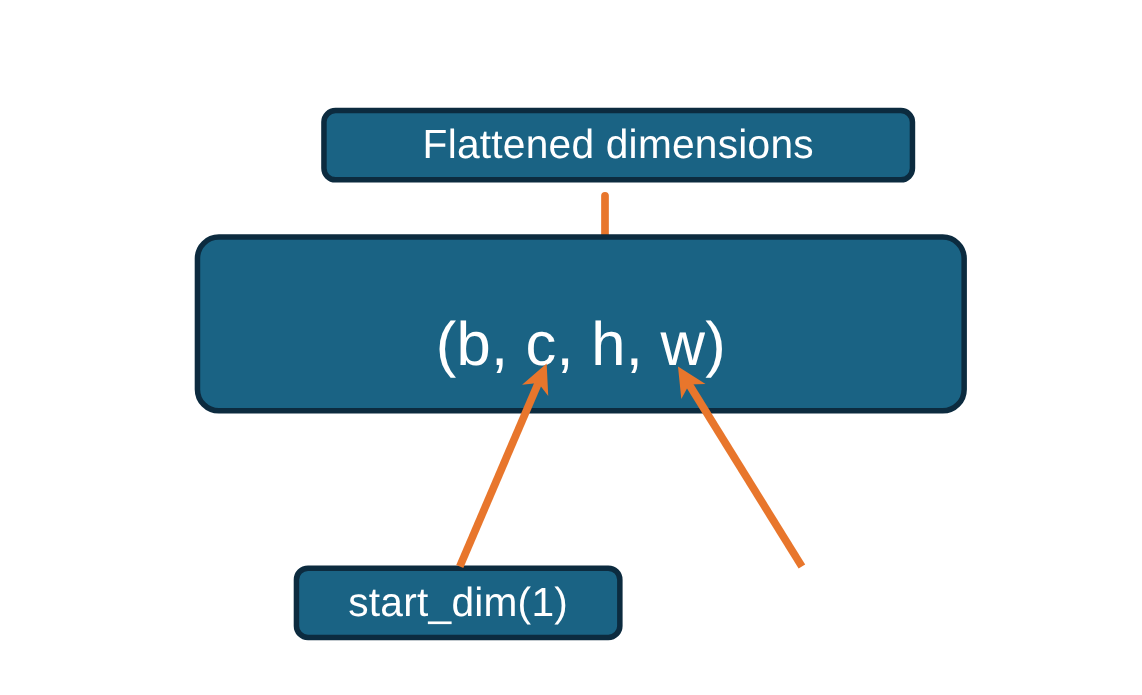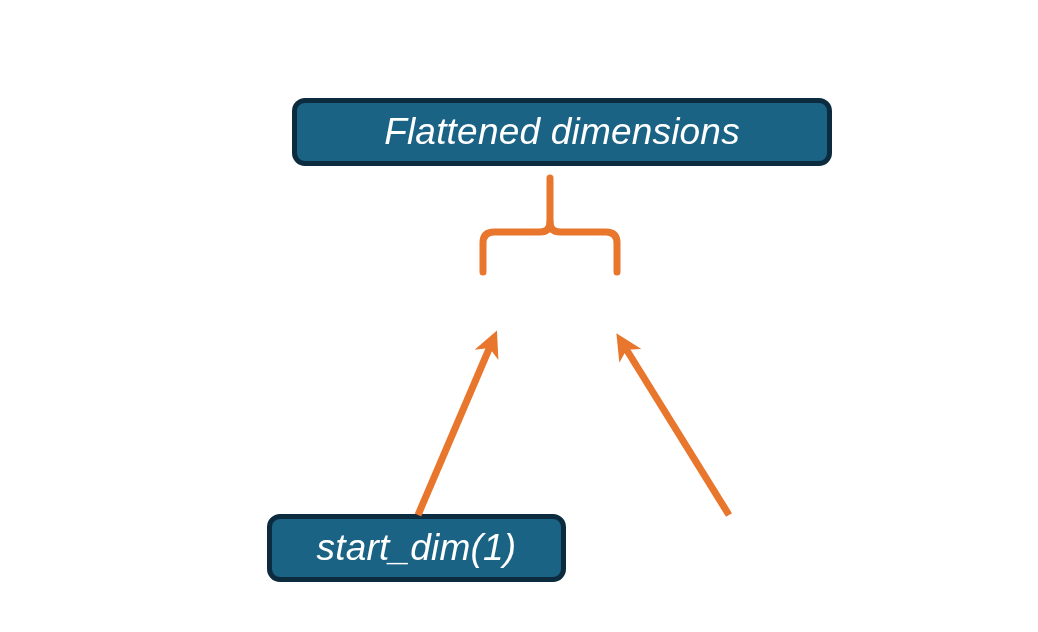--- a/index.html
+++ b/index.html
@@ -10,21 +10,20 @@
   }
   body {
     font-family: "Liberation Sans", sans-serif;
   }
   #canvas {
     position: relative;
     width: 989px;
     height: 632px;
     background: #ffffff;
     overflow: hidden;
-    font-style: italic;
   }
   .svg-layer {
     position: absolute;
     left: 0;
     top: 0;
     width: 1038px;
     height: 632px;
   }
   .connector-layer { z-index: 1; }
   .arrow-layer { z-index: 3; }
@@ -103,20 +102,23 @@
              L 606 232
              Q 617 232 617 243
              L 617 272" fill="none" stroke="#E8762C" stroke-width="7" stroke-linecap="round" stroke-linejoin="round"></path>
     <path d="M 550 222 L 550 178" fill="none" stroke="#E8762C" stroke-width="7" stroke-linecap="round"></path>
   </svg>
 
   <div class="node" id="node-flattened">
     <span class="node-label">Flattened dimensions</span>
   </div>
 
+  <div class="node" id="node-shape">
+    <span class="node-label">(b, c, h, w)</span>
+  </div>
 
   <div class="node" id="node-start-dim">
     <span class="node-label">start_dim(1)</span>
   </div>
 
 
   <svg class="svg-layer arrow-layer" viewBox="0 0 1038 632">
     <defs>
       <marker id="arrowhead" markerWidth="4.2" markerHeight="4.2" refX="2.2" refY="2.1" orient="auto" markerUnits="strokeWidth">
         <path d="M 0.2 0.25 L 4.0 2.1 L 0.2 3.95 L 1.25 2.1 Z" fill="#E8762C"></path>

